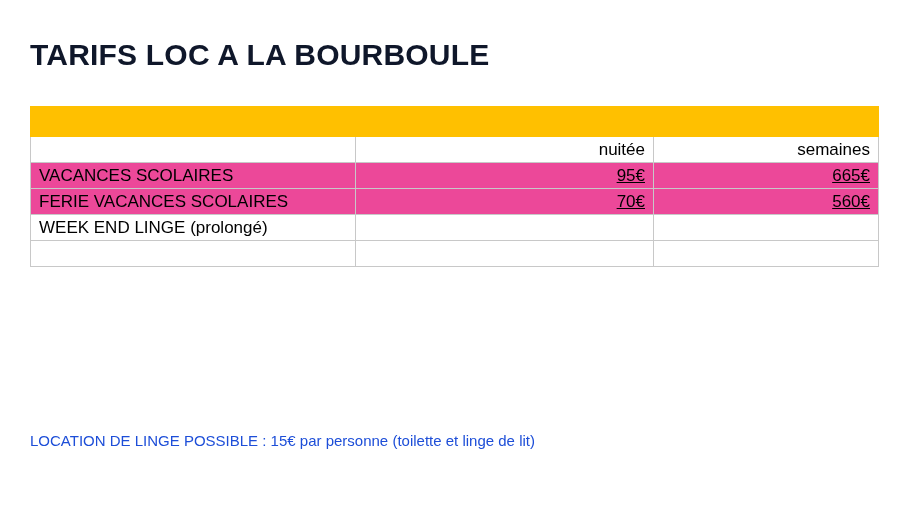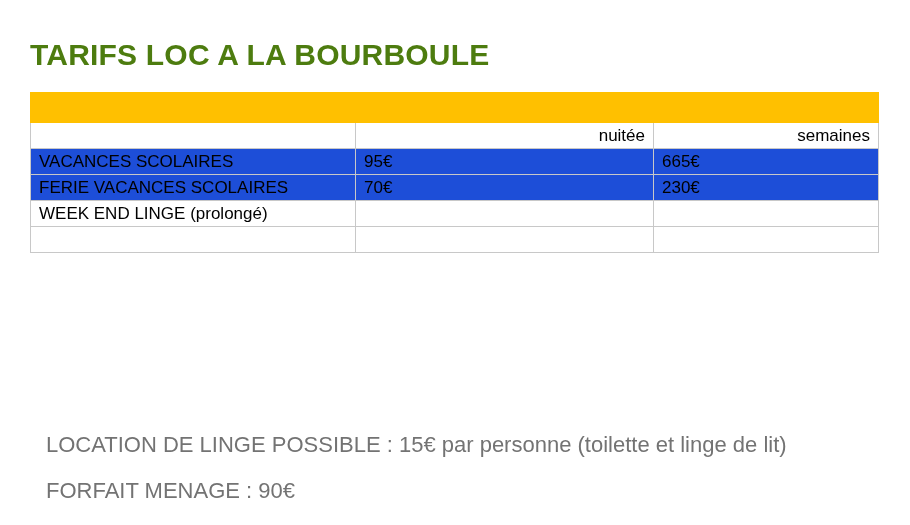--- a/index.html
+++ b/index.html
@@ -20,28 +20,28 @@
     height: 525px;
     box-sizing: border-box;
   }
   .title {
     position: absolute;
     left: 30px;
     top: 38px;
     font-size: 30px;
     font-weight: bold;
     letter-spacing: 0.2px;
-    color: #4d7c0f;
+    color: #0f172a;
     white-space: nowrap;
     text-align: right;
   }
   table.price-table {
     position: absolute;
     left: 30px;
-    top: 92px;
+    top: 106px;
     width: 824px;
     border-collapse: collapse;
     table-layout: fixed;
     font-size: 17px;
   }
   table.price-table td {
     border: 1px solid #c8c8c8;
     height: 25px;
     padding: 0 8px;
     vertical-align: middle;
@@ -57,36 +57,37 @@
     background: #ffc000;
     border: 1px solid #ffc000;
     height: 29px;
     line-height: 29px;
   }
   tr.subheader-row td {
     background: #ffffff;
     text-align: right;
   }
   tr.tint td {
-    background: #1d4ed8;
+    background: #ec4899;
   }
   tr.plain td {
     background: #ffffff;
   }
   td.num {
-    text-align: left;
+    text-align: right;
+    text-decoration: underline;
   }
   tr.spacer-row td {
     background: #ffffff;
   }
   .note {
     position: absolute;
-    left: 46px;
-    font-size: 22px;
-    color: #737373;
+    left: 30px;
+    font-size: 15px;
+    color: #1d4ed8;
     white-space: nowrap;
   }
   .note-1 { top: 432px; }
   .note-2 { top: 478px; }
 </style>
 </head>
 <body>
 
 <div class="page">
 
@@ -112,21 +113,21 @@
 
       <tr class="tint">
         <td>VACANCES SCOLAIRES</td>
         <td class="num">95€</td>
         <td class="num">665€</td>
       </tr>
 
       <tr class="tint">
         <td>FERIE VACANCES SCOLAIRES</td>
         <td class="num">70€</td>
-        <td class="num">230€</td>
+        <td class="num">560€</td>
       </tr>
 
       <tr class="plain">
         <td>WEEK END LINGE (prolongé)</td>
         <td class="num"></td>
         <td class="num"></td>
       </tr>
 
 
 
@@ -134,15 +135,14 @@
         <td></td>
         <td class="num"></td>
         <td class="num"></td>
       </tr>
 
 
     </tbody>
   </table>
 
   <div class="note note-1">LOCATION DE LINGE POSSIBLE : 15€ par personne (toilette et linge de lit)</div>
-  <div class="note note-2">FORFAIT MENAGE : 90€</div>
 
 </div>
 
 </body></html>

